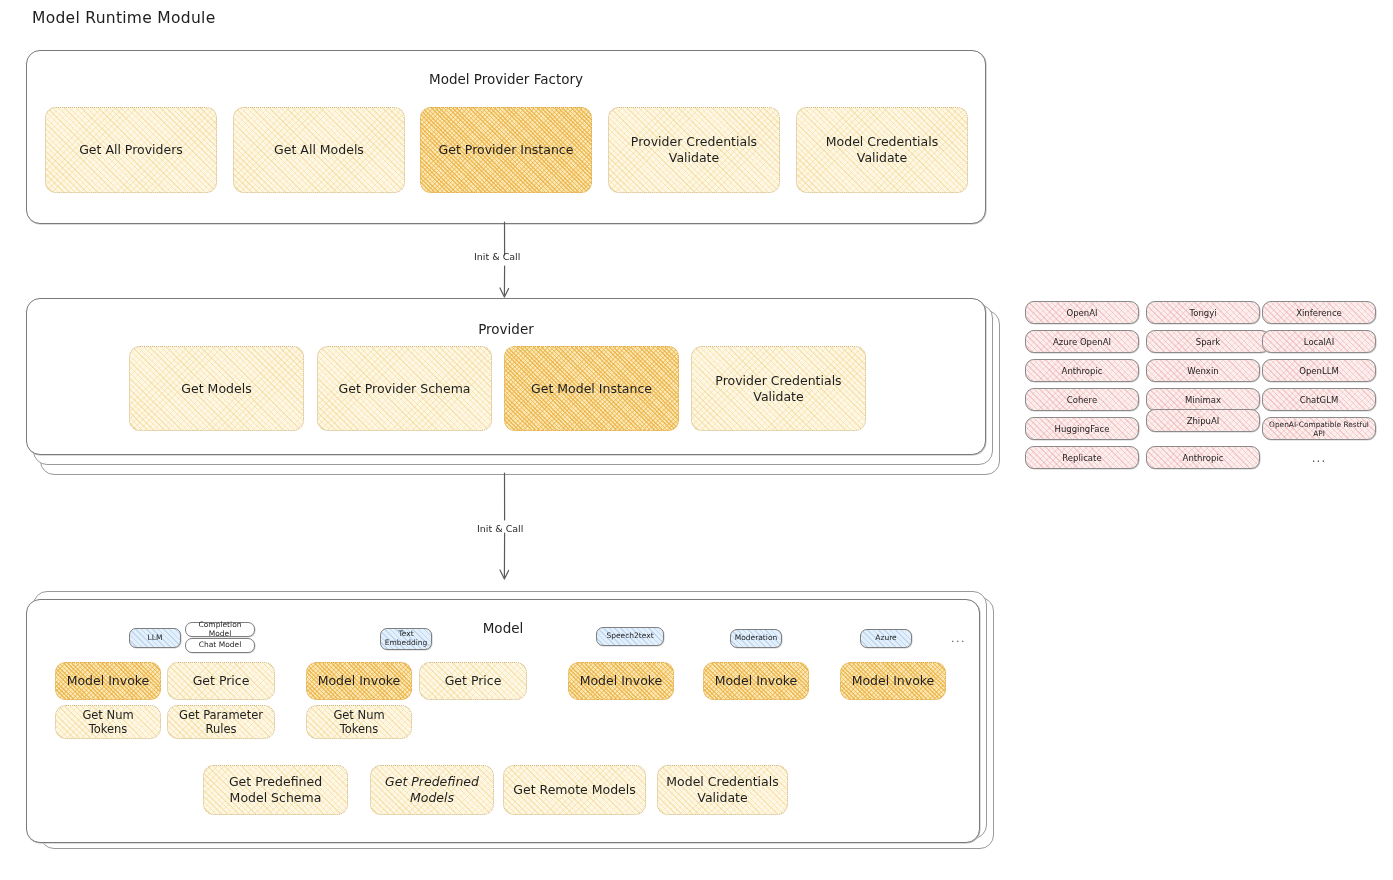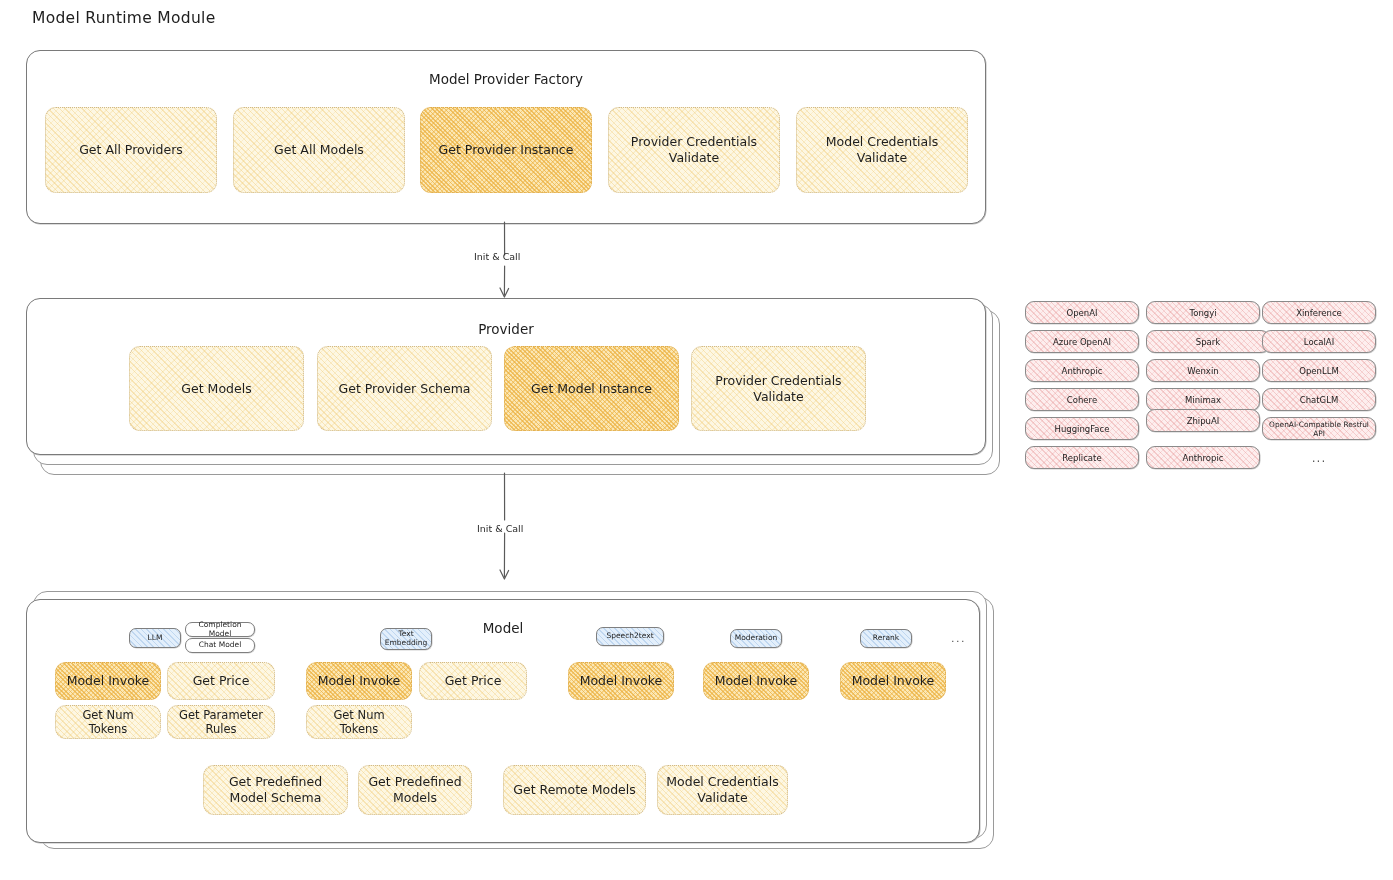--- a/index.html
+++ b/index.html
@@ -261,33 +261,33 @@
     </div>
 
   <div class="badge blue" style="left:730px;top:629px;width:52px;height:19px;">
     <span>Moderation</span>
     </div>
   <div class="node fill-strong" style="left:703px;top:662px;width:106px;height:38px;">
     <span>Model Invoke</span>
     </div>
 
   <div class="badge blue" style="left:860px;top:629px;width:52px;height:19px;">
-    <span>Rerank</span>
+    <span>Azure</span>
     </div>
   <div class="node fill-strong" style="left:840px;top:662px;width:106px;height:38px;">
     <span>Model Invoke</span>
     </div>
 
   <div class="dots-inline" style="left:951px;top:632px;">
     <span>...</span></div>
 
   <div class="node fill-light" style="left:203px;top:765px;width:145px;height:50px;">
     <span>Get Predefined Model Schema</span>
     </div>
-  <div class="node fill-light" style="left:358px;top:765px;width:114px;height:50px;">
+  <div class="node fill-light" style="left:370px;top:765px;width:124px;height:50px;font-style:italic;">
     <span>Get Predefined Models</span>
     </div>
   <div class="node fill-light" style="left:503px;top:765px;width:143px;height:50px;">
     <span>Get Remote Models</span>
     </div>
   <div class="node fill-light" style="left:657px;top:765px;width:131px;height:50px;">
     <span>Model Credentials Validate</span>
     </div>
 
 </div>

